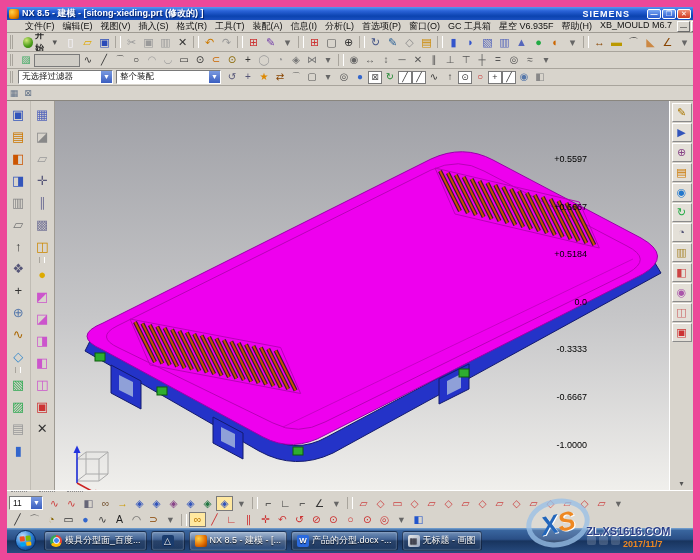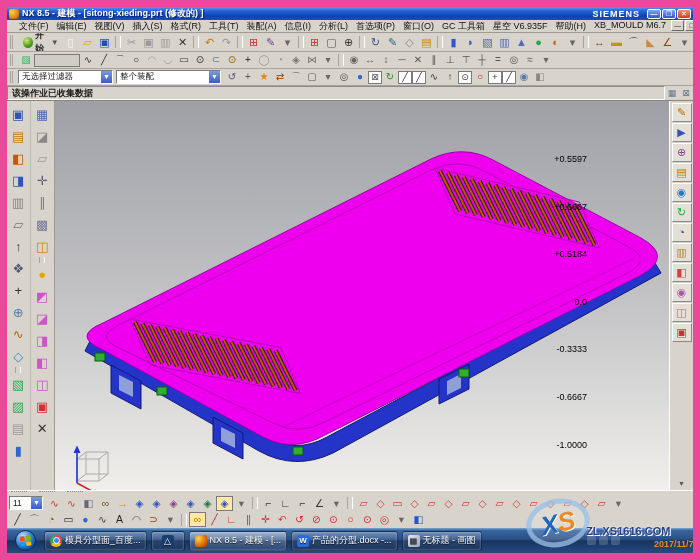--- a/index.html
+++ b/index.html
@@ -3,26 +3,26 @@
 <meta charset="utf-8">
 <style>
   * { box-sizing: border-box; margin: 0; padding: 0; }
   body { font-family: "Liberation Sans", "DejaVu Sans", sans-serif; background:#444; }
   #root { width:700px; height:560px; display:flex; flex-direction:column; position:relative; overflow:hidden; background:#d8d4cc; border:7px solid #ec4899; }
 
   
   .titlebar { height:13px; flex:0 0 13px; background:linear-gradient(180deg,#5a96f0 0%,#2a63d8 30%,#0b43b0 70%,#1a50c0 100%); display:flex; align-items:center; padding:0 2px; color:#fff; font-size:9px; font-weight:bold; }
   .app-icon { width:10px; height:10px; border-radius:2px; background:radial-gradient(circle at 30% 30%, #ffd24a, #f08a00 55%, #8a4a00); margin-right:3px; flex:0 0 10px; }
   .title-text { flex:1; white-space:nowrap; overflow:hidden; text-shadow:1px 1px 1px #00216a; }
-  .brand { font-weight:bold; letter-spacing:1px; margin-right:6px; font-size:9px; }
+  .brand { font-weight:bold; letter-spacing:1px; margin-right:16px; font-size:9px; }
   .winbtn { width:14px; height:10px; margin-left:1px; border:1px solid #fff; border-radius:2px; background:linear-gradient(#7aa8f4,#2a5acd); color:#fff; font-size:7px; line-height:8px; text-align:center; }
   .winbtn.close { background:linear-gradient(#f09078,#d23a1e); }
 
   
-  .menubar { height:13px; flex:0 0 13px; background:#d8d4cc; border-bottom:1px solid #9f9b93; display:flex; align-items:flex-start; font-size:9px; color:#111; padding-left:8px; }
+  .menubar { height:13px; flex:0 0 13px; background:#d8d4cc; border-bottom:1px solid #9f9b93; display:flex; align-items:center; font-size:9px; color:#111; padding-left:14px; }
   .menu-item { padding:0 4px; white-space:nowrap; }
   .mdi-btns { margin-left:auto; display:flex; padding-right:2px; }
   .mdibtn { width:13px; height:11px; margin-left:1px; background:#d8d4cc; border:1px solid; border-color:#fff #6a6a6a #6a6a6a #fff; font-size:7px; line-height:9px; text-align:center; color:#222; }
 
   
   .tbar { background:#d8d4cc; border-bottom:1px solid #a8a49c; display:flex; align-items:center; padding-left:2px; overflow:hidden; }
   .tb1 { height:19px; flex:0 0 19px; }
   .tb2 { height:17px; flex:0 0 17px; }
   .tb3 { height:17px; flex:0 0 17px; }
   .grip { width:5px; height:80%; border-left:3px double #a8a49c; margin:0 3px 0 1px; }
@@ -90,21 +90,21 @@
   .tray { margin-left:auto; display:flex; align-items:center; gap:3px; opacity:.5; padding-right:70px; }
   .tray span { width:9px; height:9px; background:rgba(255,255,255,.35); border-radius:2px; }
 
   
   .watermark { position:absolute; right:0; bottom:0; width:165px; height:56px; z-index:50; pointer-events:none; }
   .wm-logo { position:absolute; left:-2px; top:2px; width:64px; height:48px; border:5px solid rgba(150,190,230,.75); border-radius:50%; transform:rotate(-12deg); display:flex; align-items:center; justify-content:center; background:rgba(255,255,255,.15); }
   .wm-logo b { font-size:26px; font-style:italic; color:#2266bb; text-shadow:1px 1px 0 #fff; }
   .wm-logo b em { color:#ee8822; font-style:italic; }
   .wm-site { position:absolute; left:60px; top:-3px; font-size:26px; font-weight:bold; color:#e03020; text-shadow:1px 1px 0 #fff,-1px -1px 0 #ffd, 2px 2px 2px #801000; letter-spacing:1px; }
   .wm-url { position:absolute; left:58px; top:28px; font-size:11px; font-weight:bold; color:#2a3f88; text-shadow:1px 1px 0 #fff,0 0 2px #fff; }
-  .wm-date { position:absolute; left:95px; top:42px; font-size:9px; color:#ee8822; font-weight:bold;margin-left:31px; }
+  .wm-date { position:absolute; left:95px; top:42px; font-size:9px; color:#ee8822; font-weight:bold; }
 </style>
 </head>
 <body>
 
 <div id="root">
 
   <div class="titlebar">
     <span class="app-icon"></span>
     <span class="title-text">NX 8.5 - 建模 - [sitong-xieding.prt (修改的) ]</span>
     <span class="brand">SIEMENS</span>
@@ -256,21 +256,20 @@
         <span class="icon boxed" style="color: rgb(51, 51, 51);">⊙</span>
         <span class="icon" style="color: rgb(204, 51, 51);">○</span>
         <span class="icon boxed" style="color: rgb(51, 51, 51);">+</span>
         <span class="icon boxed" style="color: rgb(51, 51, 51);">╱</span>
         <span class="icon" style="color: rgb(85, 119, 170);">◉</span>
         <span class="icon" style="color: rgb(136, 136, 136);">◧</span>
       </span>
   </div>
 
   <div class="promptbar">
-    <span class="pcell c2">该操作业已收集数据</span>
     <span style="display:flex;align-items:center;">
         <span class="picon" style="color: rgb(102, 117, 138);">▦</span>
         <span class="picon" style="color: rgb(102, 117, 138);">⊠</span>
       </span>
   </div>
 
   <div class="main">
 
     <div class="sidebar">
       <div class="sb-col">

